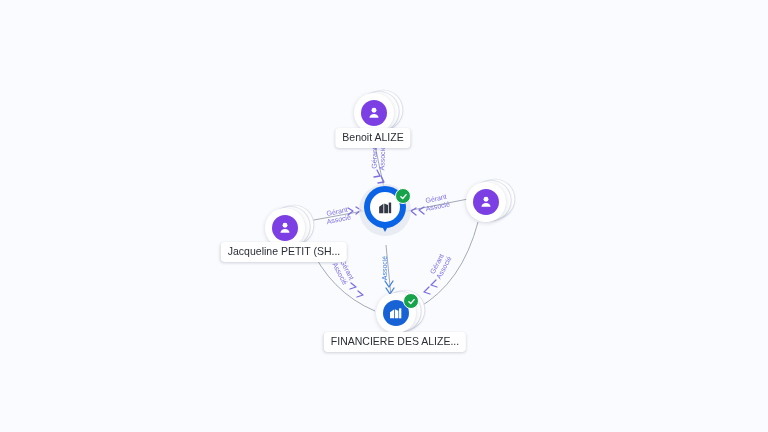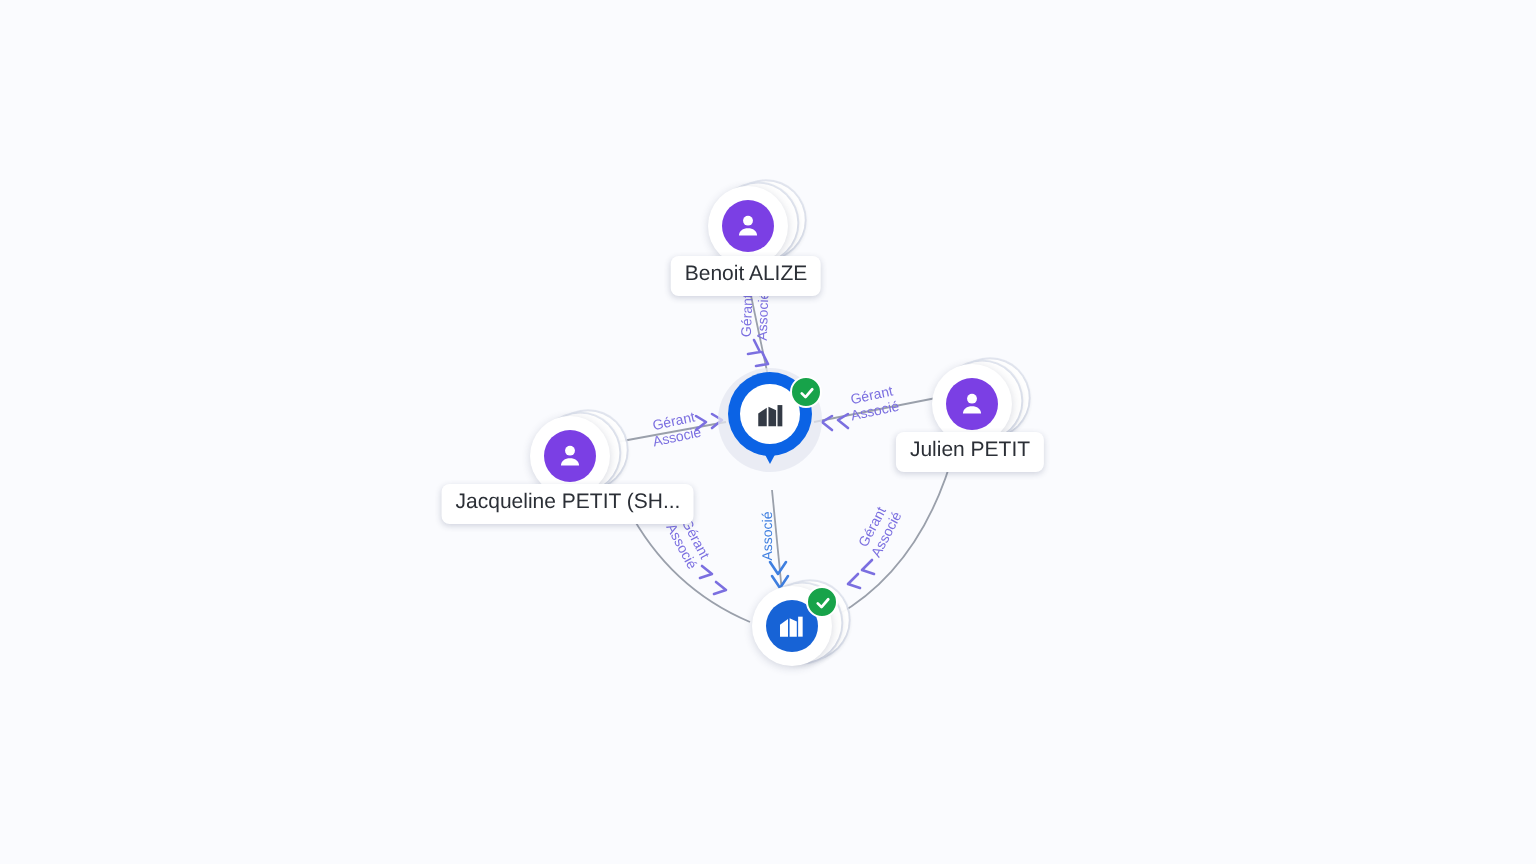--- a/index.html
+++ b/index.html
@@ -298,40 +298,40 @@
     <div class="stack s2"></div>
     <div class="circle-plate">
       <div class="inner-disc person">
         <svg width="16" height="16" viewBox="0 0 24 24" fill="#ffffff">
           <circle cx="12" cy="8" r="3.7"></circle>
           <path d="M5.2 19.2c0-3.6 3.1-5.6 6.8-5.6s6.8 2 6.8 5.6z"></path>
         </svg>
       </div>
     </div>
   </div>
-  <div class="node-label" style="left:485px; top:216px;">Julien PETIT</div>
 
   <div class="node" style="left:396px; top:313px;">
     <div class="stack s1"></div>
     <div class="stack s2"></div>
     <div class="circle-plate">
       <div class="inner-disc company">
         <svg width="16" height="16" viewBox="0 0 24 24" fill="#ffffff">
           <path d="M3 20V11l6-4.2V20z"></path>
           <path d="M10.2 20V6.2l5.4 2.4V20z"></path>
           <rect x="16.6" y="5" width="3.4" height="15"></rect>
         </svg>
       </div>
     </div>
     <div class="badge-check" style="left:7px; top:-20px;">
       <svg width="9" height="9" viewBox="0 0 24 24" fill="none" stroke="#ffffff" stroke-width="3.6" stroke-linecap="round" stroke-linejoin="round">
         <path d="M5 12.5 L10 17.5 L19 7"></path>
       </svg>
     </div>
   </div>
+  <div class="node-label" style="left:395px; top:332px;">FINANCIERE DES ALIZE...</div>
 
   <div class="node" style="left:385px; top:210px;">
     <div class="pin-halo"></div>
     <div class="pin-wrap">
       <div class="pin-tail"></div>
       <div class="pin-shape"></div>
       <div class="pin-hole">
         <svg width="17" height="17" viewBox="0 0 24 24" fill="#333a45">
           <path d="M3 20V11l6-4.2V20z"></path>
           <path d="M10.2 20V6.2l5.4 2.4V20z"></path>

